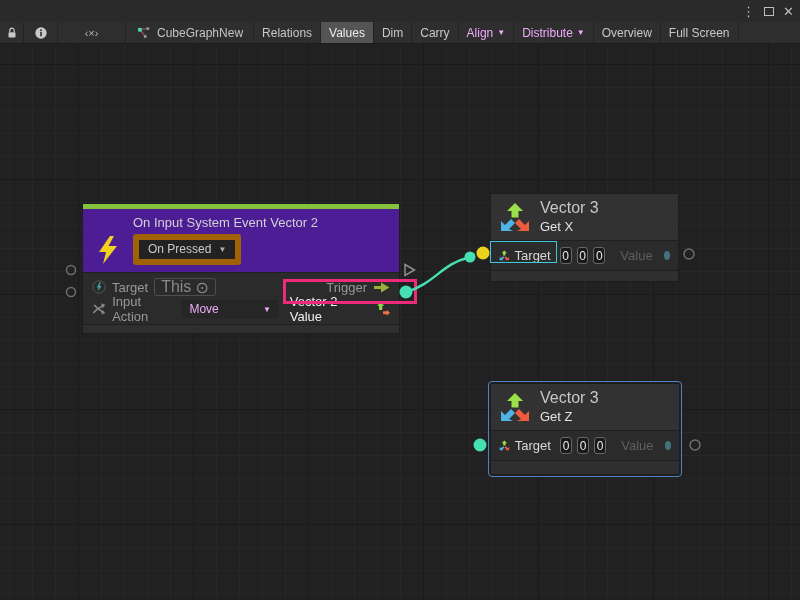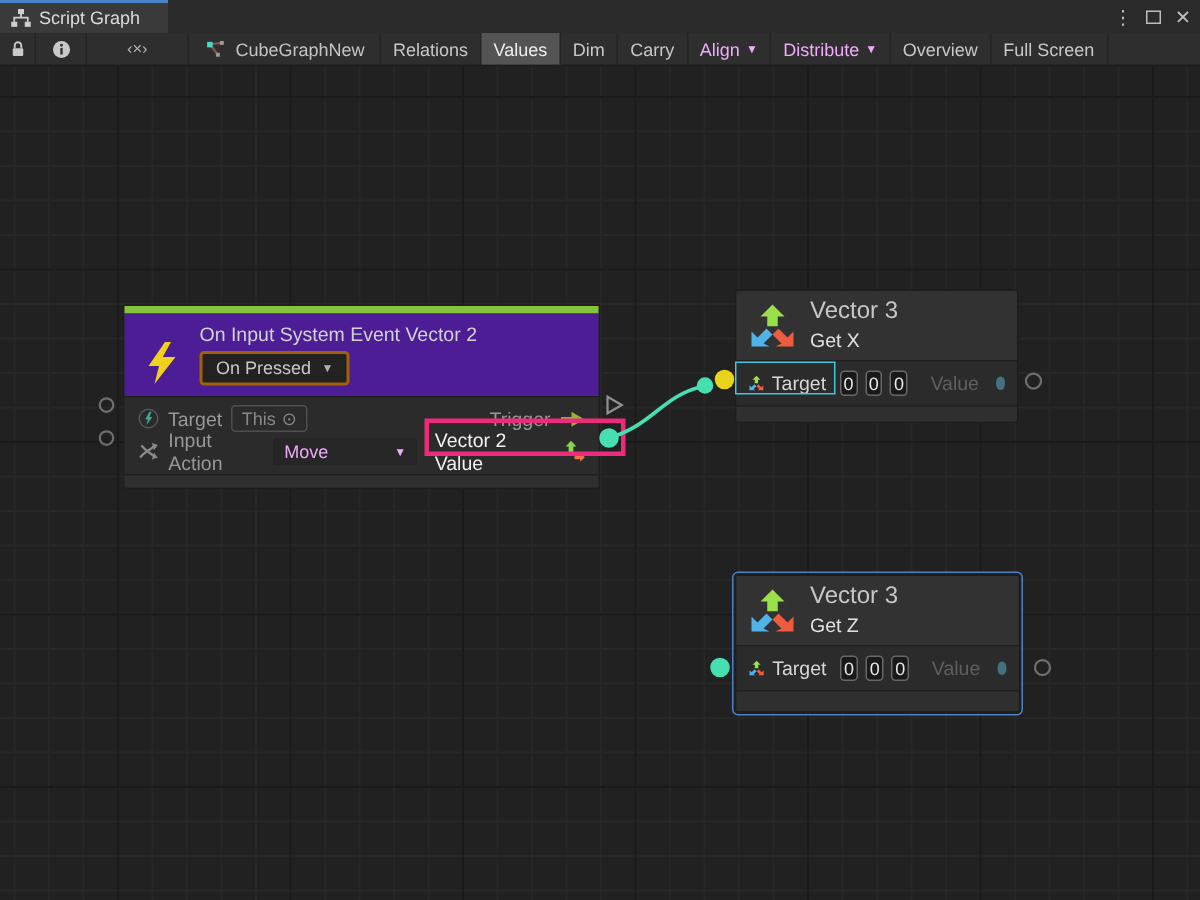--- a/index.html
+++ b/index.html
@@ -53,28 +53,28 @@
   .node-divider { height:1px; background:#1f1f1f; }
   .node-footer { background:#2f2f2f; border-top:1px solid #1f1f1f; }
   
   .evt-node { left:82px; top:159px; width:318px; }
   .evt-bar { height:5px; background:#85c33c; }
   .evt-header { display:flex; align-items:flex-end; padding:6px 0 7px 0; background:#4c1d95; }
   .evt-icon-col { width:50px; display:flex; justify-content:center; }
   .evt-title { color:#d2d2d2; font-size:13px; margin-bottom:4px; }
   .evt-dd {
     display:inline-flex; align-items:center; gap:7px; padding:2px 9px 3px 9px;
-    background:#222; border:2px solid #a16207; border-radius:3px;
+    background:#222; border:6px solid #a16207; border-radius:3px;
     color:#c9c9c9; font-size:12px; width:max-content;
   }
   .evt-dd .caret { color:#b0b0b0; }
   .evt-body { background:#2b2b2b; padding:3px 0 4px 0; }
   .evt-row { height:22px; display:flex; align-items:center; padding:0 9px; gap:6px; font-size:13px; }
   .lbl-gray { color:#989898; }
-  .this-chip { display:inline-flex; align-items:center; gap:4px; border:1px solid #4e4e4e; border-radius:3px; padding:0 6px; height:18px; color:#888; font-size:12px; }
+  .this-chip { display:inline-flex; align-items:center; gap:4px; border:1px solid #4e4e4e; border-radius:3px; padding:0 6px; height:18px; color:#888; font-size:16px; }
   .spacer { flex:1; }
   .mini-dd {
     width:100px; height:18px; background:#262626; border:1px solid #242424; border-radius:2px;
     display:flex; align-items:center; justify-content:space-between; padding:0 6px; color:#f0abfc; font-size:12px;
   }
   .white-lbl { color:#f0f0f0; font-size:13px; }
   .evt-footer { height:9px; }
   
   .vec-node .node-header { background:#323232; padding:5px 10px 6px 8px; gap:9px; }
   .vec-type { color:#c6c6c6; font-size:16px; margin-bottom:2px; }
@@ -95,29 +95,20 @@
   .pink-box { position:absolute; left:283px; top:235px; width:134px; height:25px; border:3px solid #ee2a7b; z-index:5; }
   .blue-box { position:absolute; left:490px; top:197px; width:67px; height:22px; border:1.5px solid #41c8df; z-index:4; }
   .overlay { position:absolute; left:0; top:0; width:800px; height:556px; z-index:6; pointer-events:none; }
 </style>
 </head>
 <body>
 
 <div class="frame">
 
   <div class="titlebar">
-    <div class="tab">
-      <svg width="14" height="14" viewBox="0 0 14 14">
-        <rect x="5" y="1" width="4" height="3.4" fill="#cfcfcf"></rect>
-        <rect x="0.5" y="9.5" width="4" height="3.4" fill="#cfcfcf"></rect>
-        <rect x="9.5" y="9.5" width="4" height="3.4" fill="#cfcfcf"></rect>
-        <path d="M7 4.4 V6.8 M2.5 9.5 V6.8 H11.5 V9.5" stroke="#cfcfcf" stroke-width="1.2" fill="none"></path>
-      </svg>
-      <span class="tab-label">Script Graph</span>
-    </div>
     <div class="win-controls">
       <span class="glyph">⋮</span>
       <span class="maxbox"></span>
       <span class="glyph">✕</span>
     </div>
   </div>
 
   <div class="toolbar">
     <div class="tsec" style="width:24px">
       <svg width="14" height="14" viewBox="0 0 16 16">

